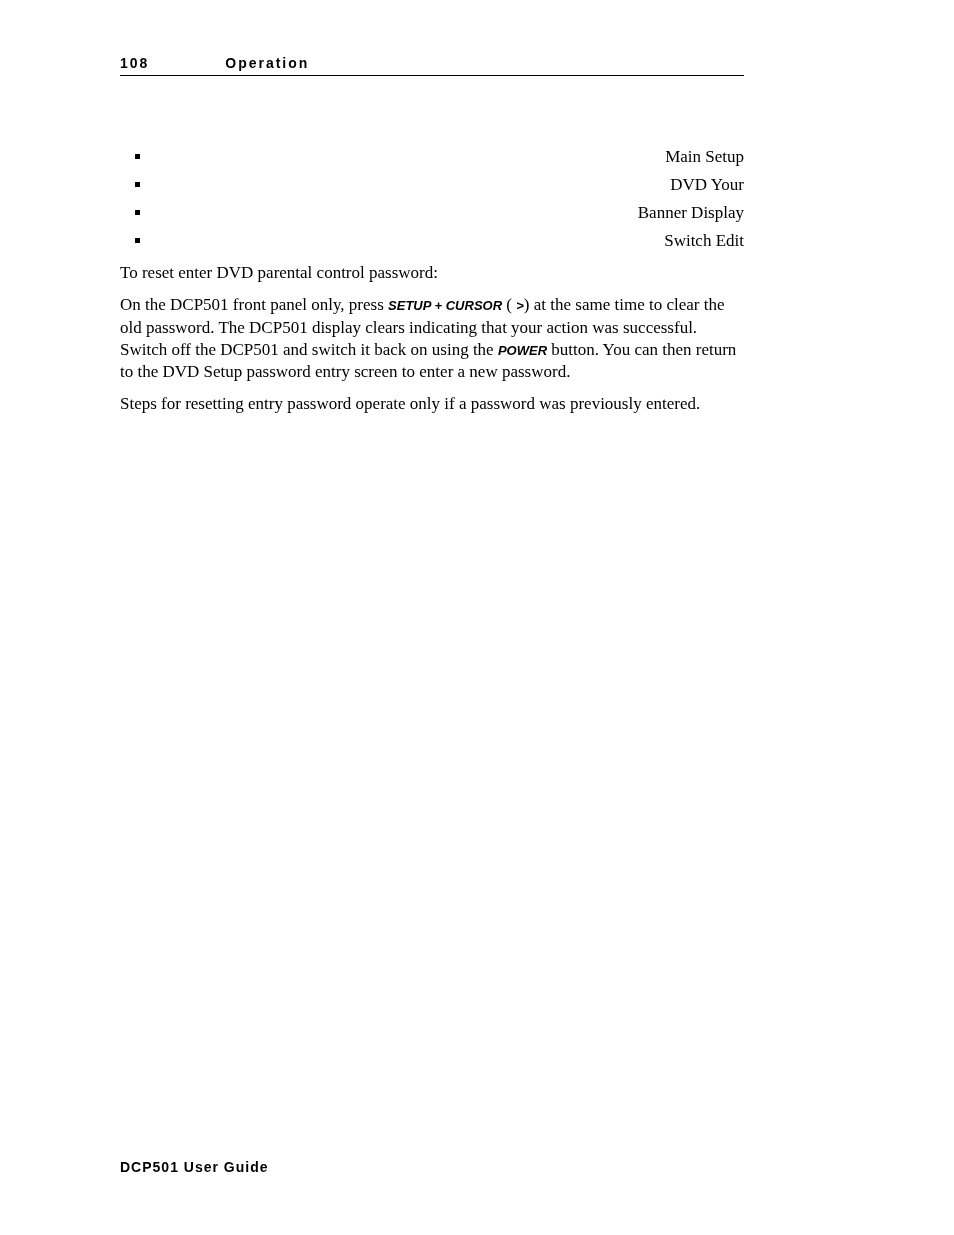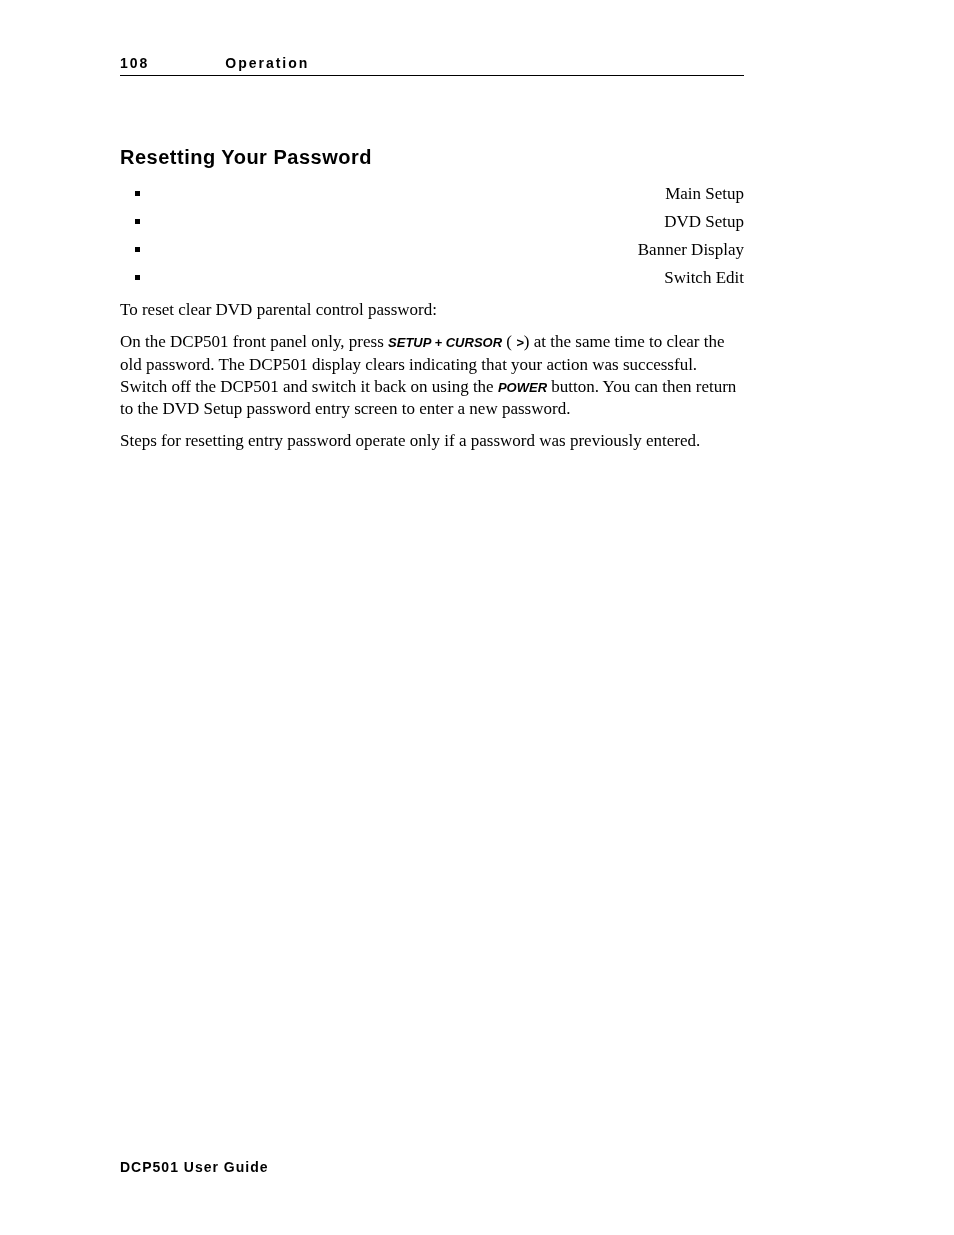--- a/index.html
+++ b/index.html
@@ -76,31 +76,30 @@
 </head>
 <body>
 
 <div class="page">
 
   <div class="header">
     <span class="pagenum">108</span>
     <span class="section">Operation</span>
   </div>
 
-  <h2 class="title">Resetting Your Password</h2>
 
 
   <ul>
     <li>Main Setup</li>
-    <li>DVD Setup</li>
+    <li>DVD Your</li>
     <li>Banner Display</li>
     <li>Switch Edit</li>
   </ul>
 
-  <p>To reset clear DVD parental control password:</p>
+  <p>To reset enter DVD parental control password:</p>
 
   <p>
     <span>On the DCP501 front panel only, press </span><span class="kbd">SETUP + CURSOR</span><span> ( </span><span class="kbd">&gt;</span><span>) at the same time to clear the old password. The DCP501 display clears indicating that your action was successful. Switch off the DCP501 and switch it back on using the </span><span class="kbd">POWER</span><span> button. You can then return to the DVD Setup password entry screen to enter a new password.</span>
   </p>
 
   <p>Steps for resetting entry password operate only if a password was previously entered.</p>
 
   <div class="footer">DCP501 User Guide</div>
 </div>
 

